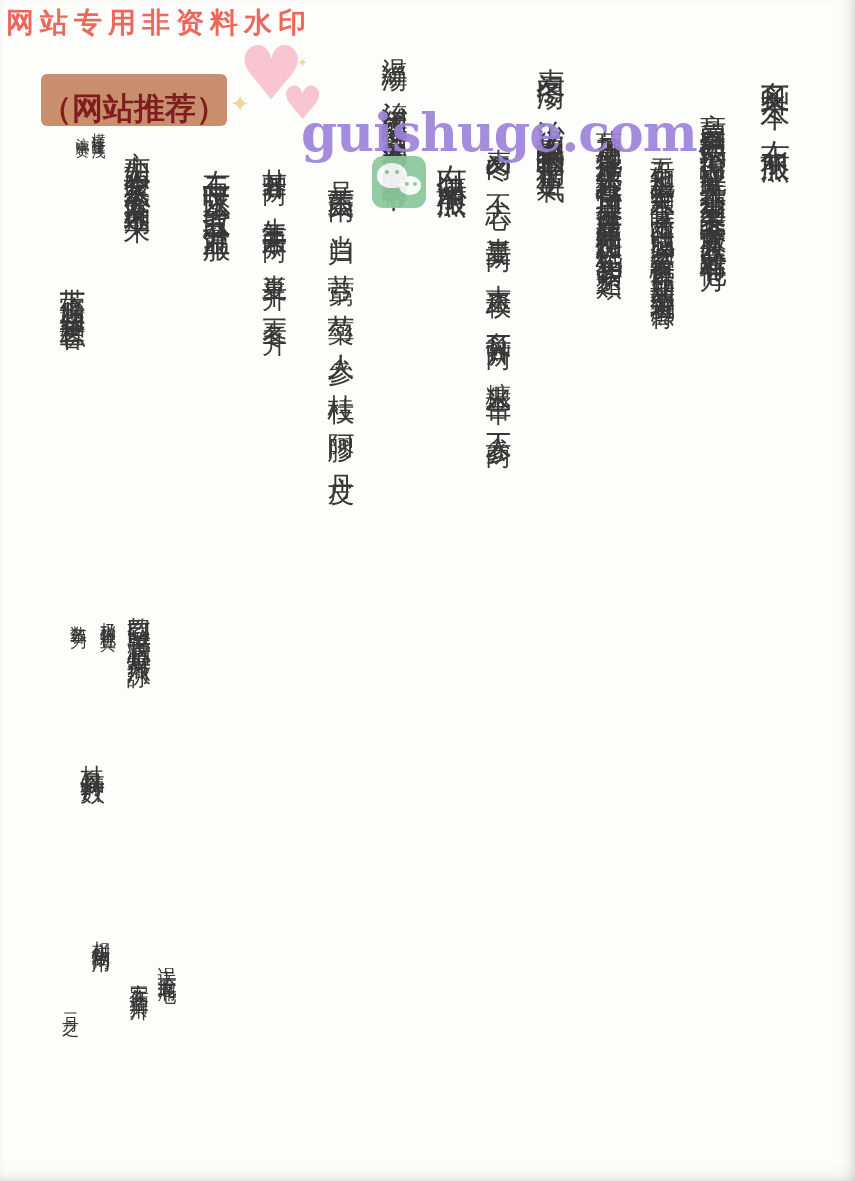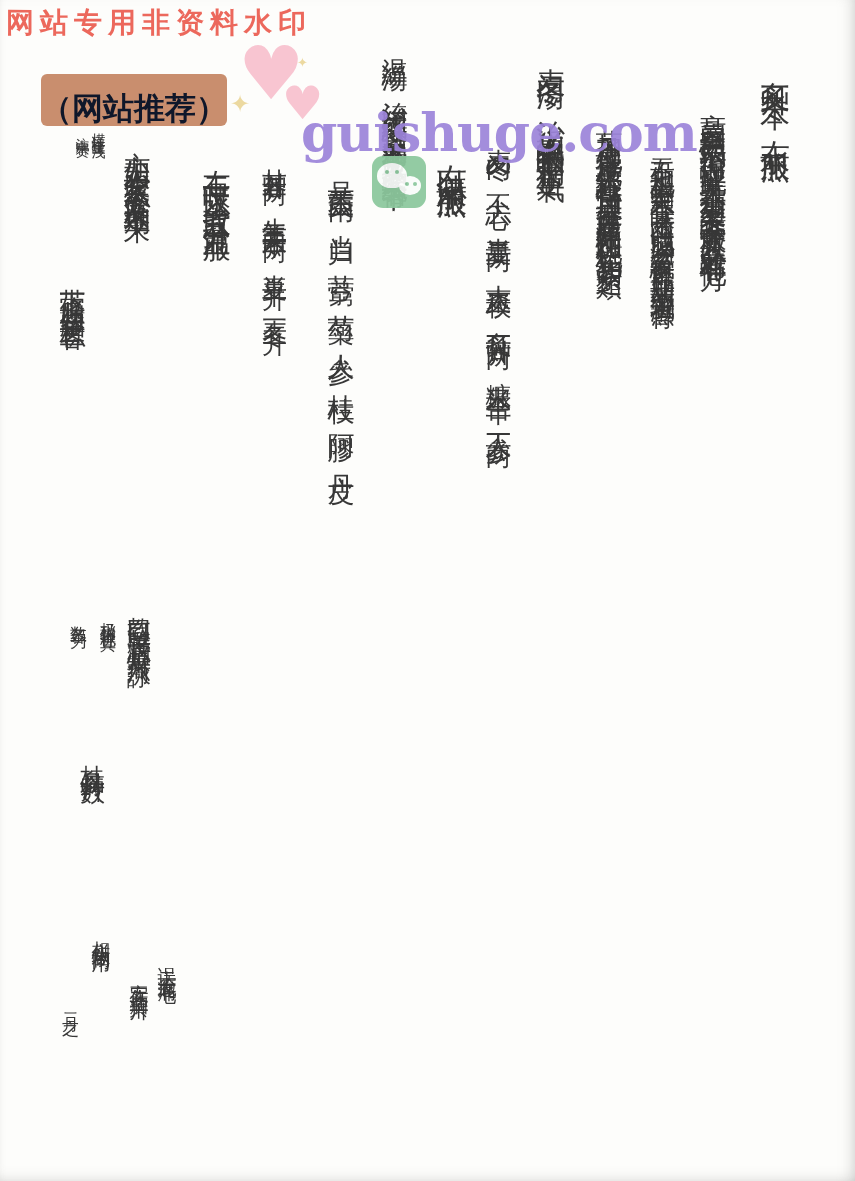--- a/index.html
+++ b/index.html
@@ -93,21 +93,21 @@
       <div class="col" style="left: 60px; top: 268px; font-size: 26px; color: rgb(28, 28, 28);">带下條归芍蔁膠苦枳各二</div>
       <div class="col" style="left: 70px; top: 612px; font-size: 17px; color: rgb(28, 28, 28);">数各二刃</div>
       <div class="col" style="left: 80px; top: 745px; font-size: 25px; color: rgb(28, 28, 28);">桂参丹艸数</div>
       <div class="col" style="left: 92px; top: 925px; font-size: 19px; color: rgb(28, 28, 28);">相併八物同用</div>
       <div class="col" style="left: 62px; top: 1000px; font-size: 17px; color: rgb(28, 28, 28);">二月之</div>
     </div>
 
   <div class="corner-text" style="color: rgb(236, 104, 92);">网站专用非资料水印</div>
 
   <div class="badge" style="background: rgb(201, 142, 110);">
-    <span class="badge-label" style="color: #0f172a; margin-top: 18px;">（网站推荐）</span>
+    <span class="badge-label" style="color: #7f1d1d; margin-top: 18px;">（网站推荐）</span>
   </div>
 
   <span class="heart-big" style="color: rgb(248, 197, 209);">♥</span>
   <span class="heart-small" style="color: rgb(248, 197, 209);">♥</span>
   <span class="sparkle1" style="color: rgb(236, 217, 160);">✦</span>
   <span class="sparkle2" style="color: rgb(236, 217, 160);">✦</span>
 
   <div class="guishuge" style="color: rgb(156, 132, 218);">guishuge.com</div>
 
   <div class="wechat-icon" style="background: rgb(140, 200, 157);">

